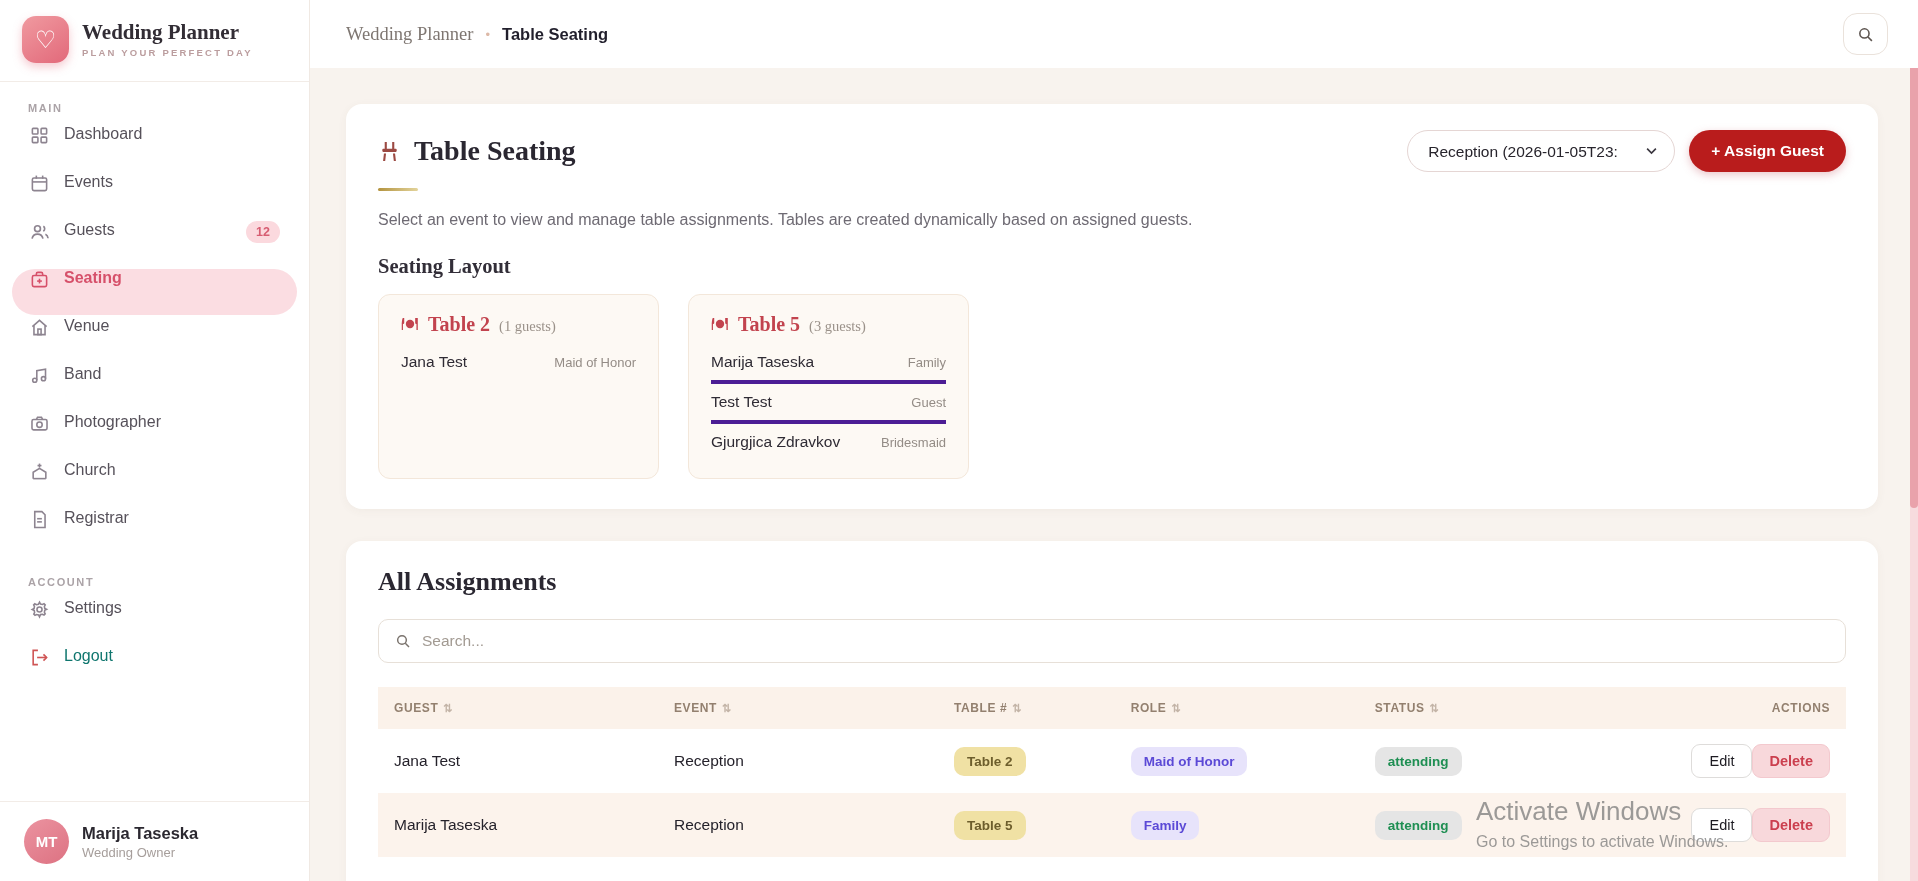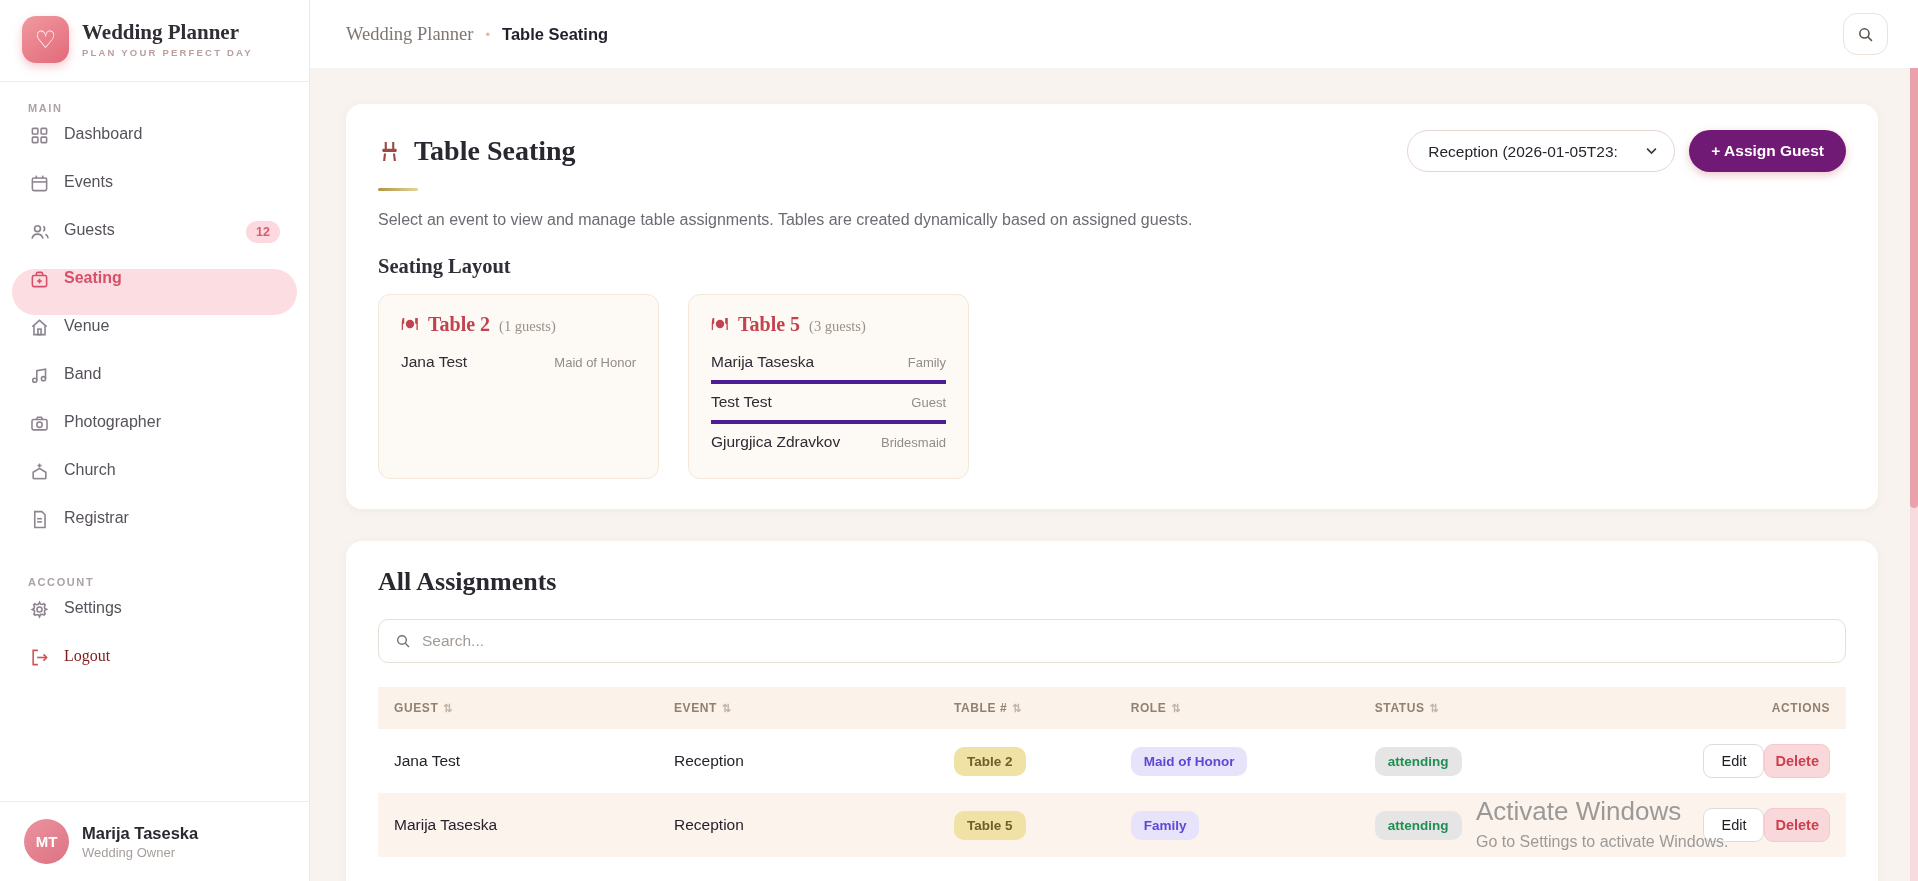--- a/index.html
+++ b/index.html
@@ -15,21 +15,21 @@
                 box-shadow:0 4px 10px rgba(226,105,122,.35); }
   .logo-title { font-family:"Liberation Serif", serif; font-size:21px; font-weight:bold; color:#322d35; line-height:1.1; }
   .logo-tag { font-size:9.5px; letter-spacing:2.2px; color:#bb9d9e; font-weight:bold; margin-top:3px; }
   .side-divider { height:1px; background:#f2ece7; margin:0; }
   .section-label { font-size:11px; font-weight:bold; letter-spacing:1.6px; color:#aba3a7; padding:20px 28px 10px 28px; }
   .nav-item { display:flex; align-items:flex-start; gap:14px; margin:1px 12px; padding:0 17px; height:46px;
               border-radius:24px; color:#56515a; font-size:16px; cursor:pointer; }
   .nav-item .nicon { width:21px; height:21px; display:flex; align-items:center; justify-content:center; color:#8d8490; flex:0 0 21px; }
   .nav-item.active { background:#fbdde2; color:#d6506a; font-weight:bold; }
   .nav-item.active .nicon { color:#d6506a; }
-  .nav-item.danger { color:#7f1d1d;font-family:Liberation Serif, serif; }
+  .nav-item.danger { color:#0f766e; }
   .nav-item.danger .nicon { color:#cf5454; }
   .nav-badge { margin-left:auto; background:#fbd9de; color:#d75d72; font-size:12.5px; font-weight:bold;
                padding:4px 10px; border-radius:999px; }
   .user-box { margin-top:auto; border-top:1px solid #f2ece7; padding:17px 24px; display:flex; align-items:center; gap:13px; }
   .avatar { width:45px; height:45px; border-radius:50%; background:linear-gradient(145deg,#eb93a0,#dd7282);
             color:#fff; font-weight:bold; font-size:15px; display:flex; align-items:center; justify-content:center; }
   .user-name { font-size:16.5px; font-weight:bold; color:#2b2830; }
   .user-role { font-size:13px; color:#a69e9b; margin-top:2px; }
 
   
@@ -50,21 +50,21 @@
   .title-row { display:flex; align-items:center; }
   .page-title-wrap { display:flex; align-items:center; gap:13px; }
   .chair-icon { color:#9c4a43; display:flex; }
   .page-title { font-family:"Liberation Serif", serif; font-size:28px; font-weight:bold; color:#2a2731; }
   .title-actions { margin-left:auto; display:flex; align-items:center; gap:14px; }
   .select-wrap { position:relative; }
   .event-select { appearance:none; -webkit-appearance:none; width:268px; height:42px; border:1px solid #e5d6d4;
                   border-radius:22px; background:#fff; padding:0 40px 0 20px; font-size:15.5px; color:#27242c;
                   font-family:"Liberation Sans", sans-serif; cursor:pointer; }
   .select-chevron { position:absolute; right:16px; top:13px; pointer-events:none; color:#3a363f; display:flex; }
-  .assign-btn { height:42px; padding:0 22px; border:none; border-radius:21px; background:#701a75; color:#fff;
+  .assign-btn { height:42px; padding:0 22px; border:none; border-radius:21px; background:#b91c1c; color:#fff;
                 font-size:15.5px; font-weight:bold; cursor:pointer; font-family:"Liberation Sans", sans-serif;
                 box-shadow:0 3px 8px rgba(199,95,107,.35); }
   .gold-rule { width:40px; height:3px; border-radius:2px; background:linear-gradient(90deg,#b3933f,#e3d49c); margin:16px 0 20px 0; }
   .page-desc { font-size:16px; color:#6e6a73; }
   .layout-title { font-family:"Liberation Serif", serif; font-size:20.5px; font-weight:bold; color:#322e38; margin:26px 0 16px 0; }
   .tables-row { display:flex; gap:29px; }
   .table-card { width:281px; min-height:183px; background:#fdf9f4; border:1px solid #f3e7da; border-radius:12px;
                 padding:18px 22px; }
   .table-card-head { display:flex; align-items:baseline; gap:9px; margin-bottom:8px; }
   .plate-icon { color:#c2434e; position:relative; top:2px; display:flex; }
@@ -90,21 +90,21 @@
   .sort-glyph { font-size:11px; color:#c3b4a7; }
   .trow { padding:15px 16px; font-size:15.5px; color:#25222b; }
   .trow.alt { background:#fcf3ec; }
   .pill { display:inline-block; padding:7px 13px; border-radius:10px; font-size:13.5px; font-weight:bold; }
   .pill.yellow { background:#f0e1a4; color:#6d5e2c; }
   .pill.purple { background:#e7e3fb; color:#5b49d6; }
   .pill.green { background:#e5e5e5; color:#1f8f53; }
   .row-actions { display:flex; justify-content:flex-end; }
   .btn-edit { padding:8px 17px; background:#fff; border:1px solid #dedcda; border-radius:9px; font-size:14.5px;
               color:#1d1b22; cursor:pointer; font-family:"Liberation Sans", sans-serif; }
-  .btn-delete { padding:8px 10px; background:#f8d8db; border:1px solid #f3c9ce; border-radius:9px; font-size:14.5px;
+  .btn-delete { padding:8px 16px; background:#f8d8db; border:1px solid #f3c9ce; border-radius:9px; font-size:14.5px;
                 color:#cb3f4e; font-weight:bold; cursor:pointer; font-family:"Liberation Sans", sans-serif; }
 
   
   .watermark { position:absolute; left:1476px; top:796px; z-index:9; pointer-events:none; color:rgba(118,118,118,.72); }
   .watermark .wm1 { font-size:26px; }
   .watermark .wm2 { font-size:16px; margin-top:6px; }
   .scrollbar { position:absolute; right:0; top:68px; width:8px; height:813px; background:#f7dbde; z-index:8; }
   .scroll-thumb { position:absolute; top:0; left:0; width:8px; height:440px; background:#e9a2ab; border-radius:0 0 4px 4px; }
 </style>
 </head>

